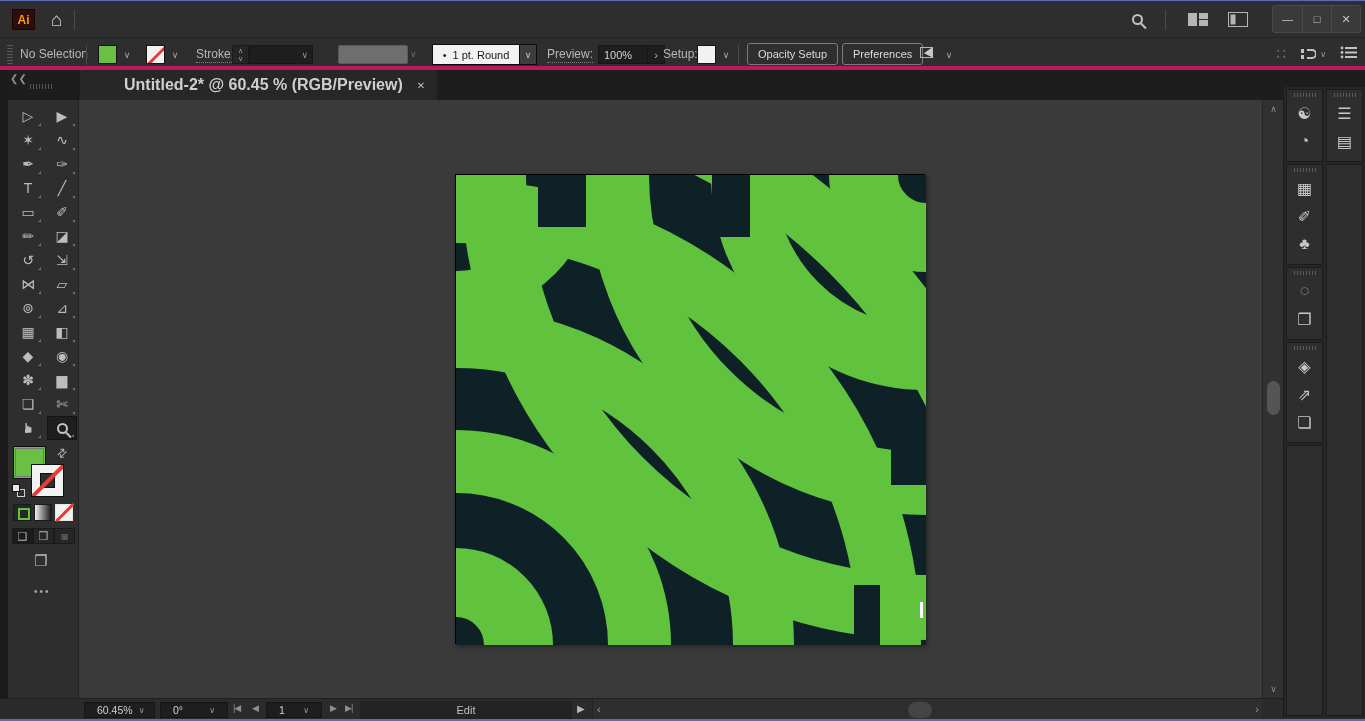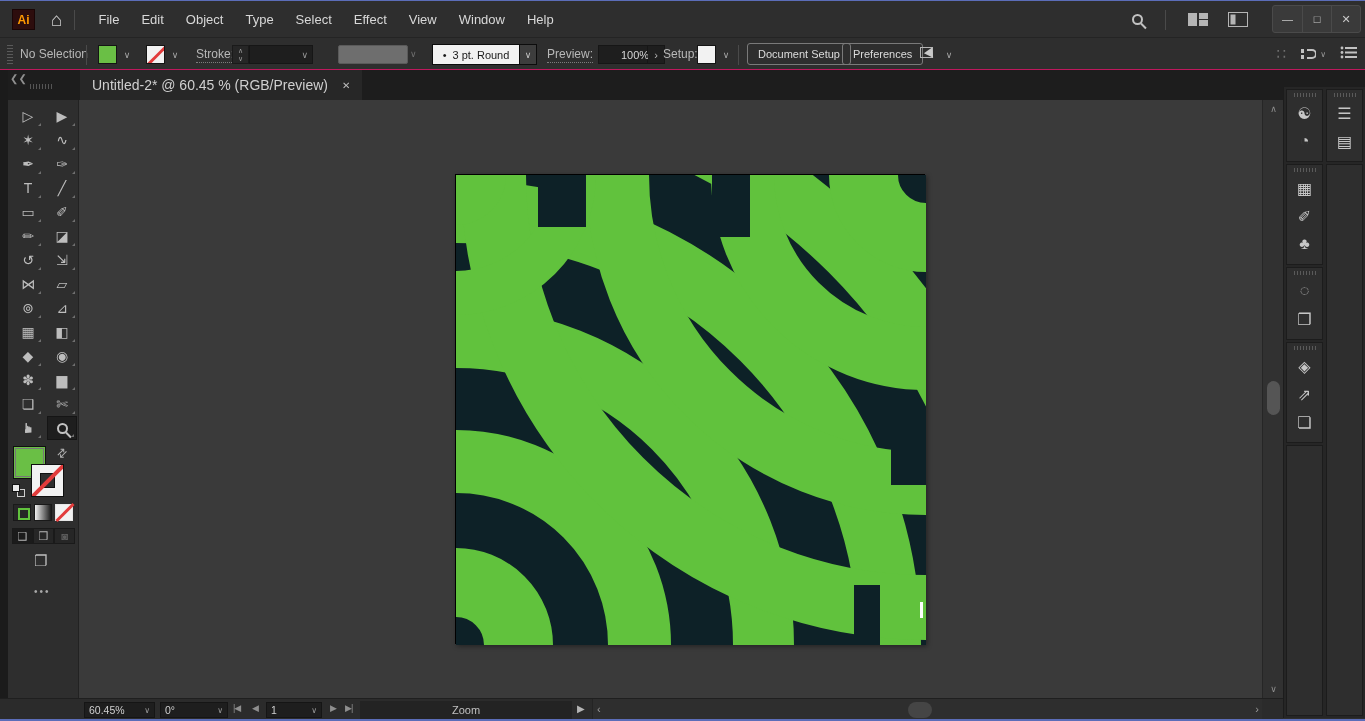--- a/index.html
+++ b/index.html
@@ -14,54 +14,54 @@
   .vsep{width:1px;height:20px;background:#4a4a4a;margin:0 12px;}
   .menu-item{color:#d8d8d8;font-size:13px;padding:0 11px;line-height:34px;cursor:default;}
   #menubar-right{position:absolute;right:0;top:0;height:35px;display:flex;align-items:center;}
   .mag{width:11px;height:11px;border:2px solid #c2c2c2;border-radius:50%;position:relative;display:inline-block;}
   .mag::after{content:'';position:absolute;width:7px;height:2px;background:#c2c2c2;transform:rotate(45deg);right:-6px;bottom:-4px;}
   .mb-icon{margin:0 10px;display:flex;align-items:center;}
   #win-controls{display:flex;height:28px;margin-left:14px;margin-right:4px;background:#3a3a3a;border:1px solid #4a4a4a;border-radius:3px;align-self:flex-start;margin-top:3px;}
   .win-btn{width:29px;display:flex;align-items:center;justify-content:center;color:#c9c9c9;font-size:11px;border-left:1px solid #4a4a4a;}
   .win-btn:first-child{border-left:none;}
   
-  #controlbar{position:absolute;left:0;top:36px;width:100%;height:33px;background:#2e2e2e;border-top:1px solid #242424;border-bottom:1px solid #be185d;}
+  #controlbar{position:absolute;left:0;top:36px;width:100%;height:33px;background:#2e2e2e;border-top:1px solid #242424;border-bottom:4px solid #be185d;}
   .grip-v{position:absolute;left:7px;top:7px;width:6px;height:19px;
           background:repeating-linear-gradient(to bottom,#5a5a5a 0 1px,transparent 1px 3px);}
   .cb-label{position:absolute;top:9px;font-size:12px;color:#b8b8b8;}
   .cb-link{border-bottom:1px dotted #7d7d7d;padding-bottom:1px;}
   .swatch{position:absolute;top:7px;width:19px;height:19px;border:1px solid #141414;}
   .chev-btn{position:absolute;top:7px;width:16px;height:19px;color:#a9a9a9;font-size:9px;display:flex;align-items:center;justify-content:center;}
   .redline{position:absolute;left:-2px;top:8px;width:24px;height:3px;background:#e23b3b;transform:rotate(-45deg);}
   .stepper{position:absolute;left:232px;top:7px;width:17px;height:19px;background:#262626;border:1px solid #1a1a1a;color:#9d9d9d;
            display:flex;flex-direction:column;align-items:center;justify-content:center;font-size:7px;line-height:1.1;}
   .dd-field{position:absolute;top:7px;height:19px;background:#1e1e1e;border:1px solid #161616;color:#d0d0d0;font-size:11px;
             display:flex;align-items:center;padding:0 4px;}
   .dd-chev{margin-left:auto;color:#9a9a9a;font-size:9px;}
   #profile-dd{position:absolute;left:338px;top:7px;width:70px;height:19px;background:#6e6e6e;border:1px solid #5a5a5a;border-radius:2px;}
   #profile-chev{position:absolute;left:410px;top:7px;color:#6f6f6f;font-size:9px;line-height:19px;}
   #brush-combo{position:absolute;left:432px;top:6px;display:flex;height:21px;}
   #brush-field{width:88px;background:#f2f2f2;border:1px solid #0c0c0c;color:#1a1a1a;font-size:11px;display:flex;align-items:center;justify-content:center;gap:6px;}
   #brush-chev{width:17px;background:#3d3d3d;border:1px solid #0c0c0c;border-left:none;color:#c9c9c9;font-size:9px;display:flex;align-items:center;justify-content:center;}
   #opacity-group{position:absolute;left:598px;top:7px;display:flex;height:19px;}
-  #opacity-field{width:50px;background:#1e1e1e;border:1px solid #161616;color:#d4d4d4;font-size:11px;display:flex;align-items:center;padding-left:22px;}
+  #opacity-field{width:50px;background:#1e1e1e;border:1px solid #161616;color:#d4d4d4;font-size:11px;display:flex;align-items:center;padding-left:5px;}
   #opacity-more{width:17px;background:#1e1e1e;border:1px solid #161616;border-left:none;color:#b5b5b5;font-size:11px;display:flex;align-items:center;justify-content:center;}
   #style-swatch{position:absolute;left:697px;top:7px;width:19px;height:19px;background:#f2f2f2;border:1px solid #141414;}
   .cb-btn{position:absolute;top:5px;height:22px;border:1px solid #7a7a7a;border-radius:3px;background:transparent;color:#dcdcdc;
           font-size:11px;display:flex;align-items:center;justify-content:center;padding:0 10px;}
   .iso{position:absolute;left:920px;top:9px;width:13px;height:11px;border:1px solid #b5b5b5;}
   .iso::after{content:'';position:absolute;right:-5px;bottom:-6px;border:5px solid transparent;border-top:9px solid #c9c9c9;transform:rotate(-35deg);}
   #cb-right{position:absolute;right:8px;top:0;height:32px;display:flex;align-items:center;gap:14px;}
   
   #tabbar{position:absolute;left:0;top:69px;width:100%;height:30px;background:#1d1d1d;}
   #tb-collapse{position:absolute;left:10px;top:3px;color:#8f8f8f;font-size:10px;}
   .grip-h{position:absolute;left:30px;top:14px;width:24px;height:5px;
           background:repeating-linear-gradient(to right,#555 0 1px,transparent 1px 3px);}
   #doc-tab{position:absolute;left:80px;top:0;height:30px;background:#272727;display:flex;align-items:center;padding:0 12px;gap:14px;}
-  #doc-tab-title{color:#cfcfcf;font-size:14px;font-weight:400;}
+  #doc-tab-title{color:#cfcfcf;font-size:16px;font-weight:700;margin-left:32px;}
   #doc-tab-close{color:#bdbdbd;font-size:10px;}
   
   #left-strip{position:absolute;left:0;top:69px;width:8px;height:648px;background:#1b1b1b;}
   #toolbar{position:absolute;left:8px;top:99px;width:71px;height:598px;background:#2e2e2e;border-right:1px solid #222;}
   #tools{display:grid;grid-template-columns:30px 30px;gap:0 4px;padding:4px 0 0 5px;}
   .tool{width:30px;height:24px;display:flex;align-items:center;justify-content:center;position:relative;}
   .tool .tg{color:#bdbdbd;font-size:14px;line-height:1;}
   .tool.active{background:#1e1e1e;border:1px solid #151515;}
   .tool::after{content:'';position:absolute;right:2px;bottom:2px;border-left:3px solid transparent;border-bottom:3px solid #6f6f6f;}
   .rm90{display:inline-block;transform:rotate(-90deg);}
@@ -100,50 +100,39 @@
   #dock{position:absolute;left:1283px;top:86px;width:82px;height:631px;background:#262626;border-left:1px solid #1c1c1c;}
   .dock-col{position:absolute;top:2px;width:37px;display:flex;flex-direction:column;gap:2px;}
   #dock-col-left{left:2px;}
   #dock-col-right{left:42px;}
   .dock-group{background:#2e2e2e;border:1px solid #1c1c1c;padding:3px 0 6px 0;display:flex;flex-direction:column;align-items:center;}
   .dock-grip{width:22px;height:4px;margin-bottom:2px;background:repeating-linear-gradient(to right,#5a5a5a 0 1px,transparent 1px 3px);}
   .dock-icon{width:30px;height:28px;display:flex;align-items:center;justify-content:center;color:#c6c6c6;font-size:16px;}
   .dock-fill{flex:1 1 auto;background:#2e2e2e;border:1px solid #1c1c1c;}
   
   #statusbar{position:absolute;left:0;top:697px;width:1283px;height:22px;background:#2b2b2b;border-top:1px solid #1f1f1f;}
-  .sb-field{position:absolute;top:3px;height:16px;background:#1e1e1e;border:1px solid #151515;color:#cfcfcf;font-size:10.5px;display:flex;align-items:center;padding:0 4px;}
+  .sb-field{position:absolute;top:3px;height:16px;background:#1e1e1e;border:1px solid #151515;color:#cfcfcf;font-size:10.5px;display:flex;align-items:center;padding:0 12px;}
   .sb-chev{margin-left:auto;color:#9a9a9a;font-size:8px;padding-left:6px;}
   .nav-btn{position:absolute;top:4px;color:#8f8f8f;font-size:9px;letter-spacing:-1px;}
   #status-strip{position:absolute;left:360px;top:2px;width:212px;height:18px;background:#232323;color:#c0c0c0;font-size:11px;display:flex;align-items:center;justify-content:center;}
   #status-play{position:absolute;left:577px;top:4px;color:#b5b5b5;font-size:10px;}
   #hscroll{position:absolute;left:592px;top:0;width:670px;height:22px;background:#2e2e2e;border-left:1px solid #242424;}
   #hthumb{position:absolute;left:315px;top:3px;width:24px;height:16px;background:#454545;border-radius:8px;}
   
   .chev-small{font-size:8px;color:#9a9a9a;}
 </style>
 </head>
 <body>
 
 <div id="win">
 
   <div id="menubar">
     <div id="ai-logo">Ai</div>
     <div id="home-btn">⌂</div>
     <div class="vsep"></div>
-    <div id="menu-items" style="display:flex;">
-        <span class="menu-item">File</span>
-        <span class="menu-item">Edit</span>
-        <span class="menu-item">Object</span>
-        <span class="menu-item">Type</span>
-        <span class="menu-item">Select</span>
-        <span class="menu-item">Effect</span>
-        <span class="menu-item">View</span>
-        <span class="menu-item">Window</span>
-        <span class="menu-item">Help</span>
-      </div>
     <div id="menubar-right">
       <span class="mb-icon">
           <span class="mag"></span>
         </span>
       <div class="vsep"></div>
       <span class="mb-icon">
         <svg width="20" height="15" viewBox="0 0 20 15">
             <rect x="0" y="1" width="9" height="13" fill="#b5b5b5"></rect>
             <rect x="11" y="1" width="9" height="6" fill="#b5b5b5"></rect>
             <rect x="11" y="8" width="9" height="6" fill="#b5b5b5"></rect>
@@ -179,34 +168,34 @@
         <span>∨</span>
       </div>
     <div class="dd-field" style="left:249px;width:64px;">
         <span class="dd-chev">∨</span>
       </div>
     <div id="profile-dd"></div>
     <div id="profile-chev">∨</div>
     <div id="brush-combo">
       <div id="brush-field">
           <span>•</span>
-          <span>3 pt. Round</span>
+          <span>1 pt. Round</span>
         </div>
       <div id="brush-chev">∨</div>
     </div>
     <span class="cb-label cb-link" style="left:547px;">Preview:</span>
     <div id="opacity-group">
       <div id="opacity-field">100%</div>
       <div id="opacity-more">›</div>
     </div>
     <span class="cb-label" style="left:663px;">Setup:</span>
     <div id="style-swatch"></div>
     <div class="chev-btn" style="left:718px;">∨</div>
     <div class="vsep" style="position:absolute;left:738px;top:7px;margin:0;"></div>
-    <button class="cb-btn" style="left:747px;">Document Setup</button>
+    <button class="cb-btn" style="left:747px;">Opacity Setup</button>
     <button class="cb-btn" style="left:842px;">Preferences</button>
     <div class="iso"></div>
     <div class="chev-btn" style="left:941px;">∨</div>
     <div id="cb-right">
       <span style="color:#6f6f6f;font-size:15px;">∷</span>
       <span style="display:flex;align-items:center;gap:4px;">
         <svg width="16" height="14" viewBox="0 0 16 14">
             <rect x="1" y="2" width="3" height="4" fill="#c2c2c2"></rect>
             <rect x="1" y="8" width="3" height="4" fill="#c2c2c2"></rect>
             <path d="M7 3 h5 a3 3 0 0 1 0 8 h-5" fill="none" stroke="#c2c2c2" stroke-width="2"></path>
@@ -425,21 +414,21 @@
         <span class="sb-chev">∨</span>
     </div>
     <span class="nav-btn" style="left:233px;">|◀</span>
     <span class="nav-btn" style="left:252px;">◀</span>
     <div class="sb-field" style="left:266px;width:56px;">
       <span>1</span>
         <span class="sb-chev">∨</span>
     </div>
     <span class="nav-btn" style="left:330px;">▶</span>
     <span class="nav-btn" style="left:345px;">▶|</span>
-    <div id="status-strip">Zoom</div>
+    <div id="status-strip">Edit</div>
     <span id="status-play">▶</span>
     <div id="hscroll">
       <span class="nav-btn" style="left:4px;top:4px;color:#9a9a9a;font-size:11px;">‹</span>
       <div id="hthumb"></div>
       <span class="nav-btn" style="right:4px;left:auto;top:4px;color:#9a9a9a;font-size:11px;">›</span>
     </div>
   </div>
 
 </div>
 

